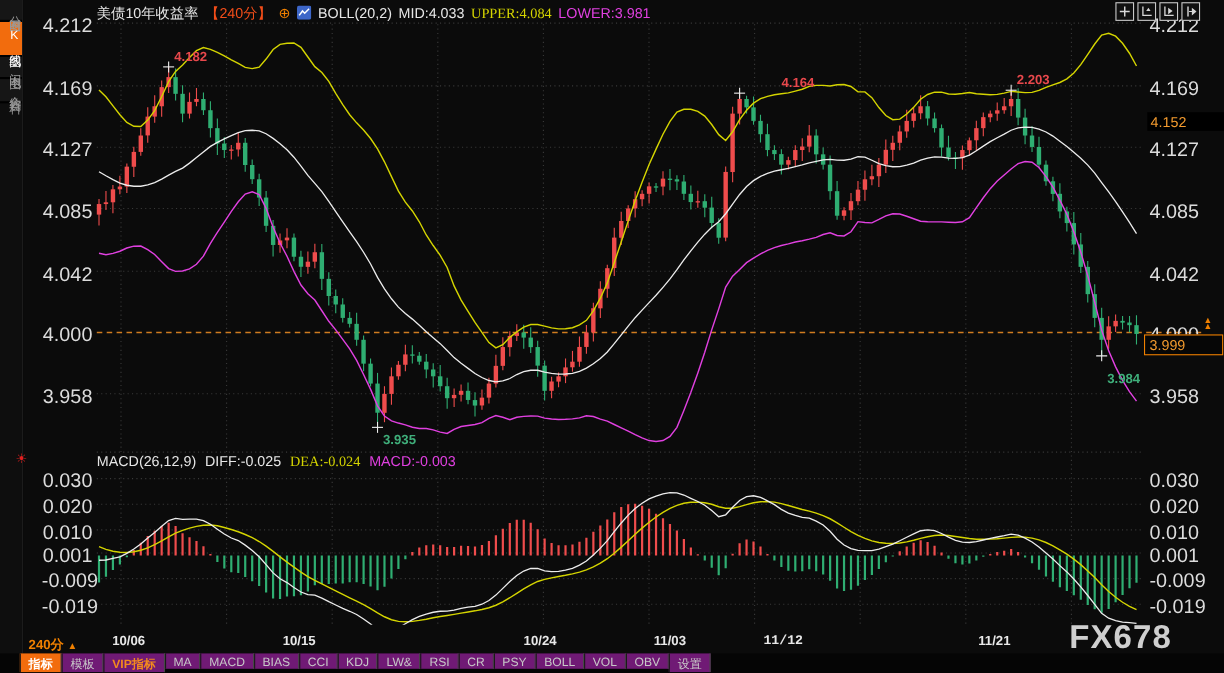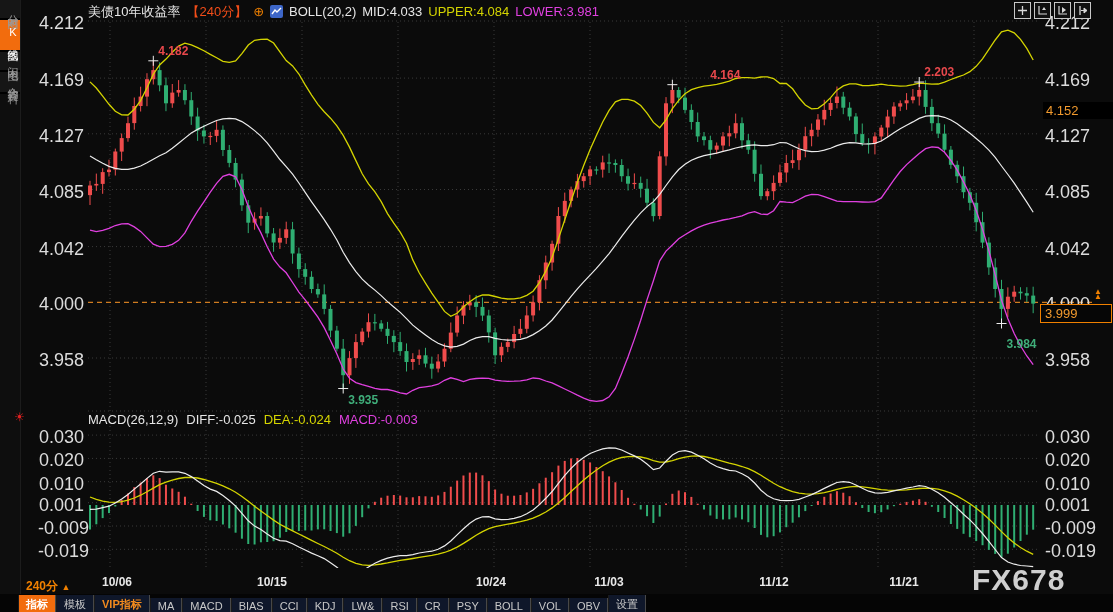--- a/index.html
+++ b/index.html
@@ -9,21 +9,21 @@
   
   #sidebar{position:absolute;left:0;top:0;width:20px;height:612px;background:#0e0e0e;border-right:1px solid #1c1c1c;z-index:5;}
   .stab{width:20px;writing-mode:vertical-rl;text-orientation:upright;letter-spacing:2px;
         color:#9a9a9a;font-size:11px;padding:6px 0;text-align:center;background:#161616;
         border-bottom:2px solid #000;cursor:pointer;}
   .stab.active{background:#f26c0d;color:#fff;}
   
   #header{position:absolute;left:88px;top:3px;height:18px;z-index:6;font-size:13px;white-space:nowrap;}
   #header span{margin-right:6px;}
   .t-white{color:#e6e6e6;} .t-red{color:#f24d19;} .t-orange{color:#f08000;}
-  .t-yellow{color:#d4d400;} .t-magenta{color:#e040e0;}
+  .t-yellow{color:#d4d400;font-family:Liberation Serif, serif;} .t-magenta{color:#e040e0;}
   .icon-box{display:inline-block;vertical-align:-2px;}
   
   #winicons{position:absolute;right:22px;top:2px;z-index:6;display:flex;gap:3px;}
   .wicon{width:15px;height:15px;border:1px solid #c8c8c8;background:#101010;color:#d8d8d8;
          display:flex;align-items:center;justify-content:center;cursor:pointer;}
   
   .ylab{position:absolute;width:46px;font-size:18px;color:#dcdcdc;z-index:4;}
   .ylab.left{left:38px;text-align:right;}
   .ylab.right{left:1045px;text-align:left;}
   .xlab{position:absolute;top:575px;width:56px;text-align:center;font-size:12px;font-weight:700;color:#e8e8e8;z-index:3;}
@@ -35,24 +35,24 @@
              border:1px solid #f08000;color:#f29a2e;font-size:13px;padding-left:4px;line-height:17px;z-index:5;}
   #refarrow{position:absolute;left:1094px;top:289px;color:#f08000;font-size:8px;line-height:5px;z-index:5;text-align:center;}
   
   #macdlegend{position:absolute;left:88px;top:412px;font-size:13px;z-index:4;white-space:nowrap;}
   #macdlegend span{margin-right:8px;}
   #sunicon{position:absolute;left:14px;top:410px;color:#e02020;font-size:12px;z-index:5;}
   
   #intervalchip{position:absolute;left:26px;top:578px;color:#f08000;font-size:12px;font-weight:700;z-index:4;cursor:pointer;}
   #tooltip{position:absolute;left:129px;top:576px;background:#000;color:#f2a33c;font-size:12px;
            padding:1px 4px;z-index:6;white-space:nowrap;}
-  #tabbar{position:absolute;left:0;top:594px;width:1113px;height:18px;background:#050505;z-index:6;display:flex;align-items:flex-end;}
+  #tabbar{position:absolute;left:0;top:594px;width:1113px;height:18px;background:#050505;z-index:6;display:flex;align-items:flex-start;}
   #tabhandle{width:14px;background:#2e2e2e;margin-right:4px;}
   .btab{font-size:11px;color:#c8c8c8;padding:2px 7px 0 7px;border-right:1px solid #484848;
-        border-left:1px solid #1a1a1a;background:#0f172a;cursor:pointer;white-space:nowrap;}
+        border-left:1px solid #1a1a1a;background:#701a75;cursor:pointer;white-space:nowrap;}
   .btab.active{background:#f26c0d;color:#fff;font-weight:700;}
   .btab.vip{color:#f28a1e;font-weight:700;}
   #watermark{position:absolute;left:972px;top:563px;font-size:30px;font-weight:600;color:#cfcfcf;
              letter-spacing:1px;z-index:2;}
 </style>
 </head>
 <body>
 
 <div id="stage">
 
@@ -595,21 +595,21 @@
       <div class="ylab left" style="top: 494.67px;">0.001</div>
       <div class="ylab right" style="top: 494.67px;">0.001</div>
       <div class="ylab left" style="top: 517.97px;">-0.009</div>
       <div class="ylab right" style="top: 517.97px;">-0.009</div>
       <div class="ylab left" style="top: 541.27px;">-0.019</div>
       <div class="ylab right" style="top: 541.27px;">-0.019</div>
       <div class="xlab" style="left: 89px;">10/06</div>
       <div class="xlab" style="left: 244px;">10/15</div>
       <div class="xlab" style="left: 450px; text-align: right;">10/24</div>
       <div class="xlab" style="left: 581px;">11/03</div>
-      <div class="xlab" style="left: 746px;">11/12</div>
+      <div class="xlab" style="left: 684px; font-family: Liberation Mono, monospace;">11/12</div>
       <div class="xlab" style="left: 876px;">11/21</div>
     </div>
 
   <div id="sidebar">
       <div class="stab">分时图</div>
       <div class="stab active">K线图</div>
       <div class="stab">闪电图</div>
       <div class="stab">合约资料</div>
     </div>
 

